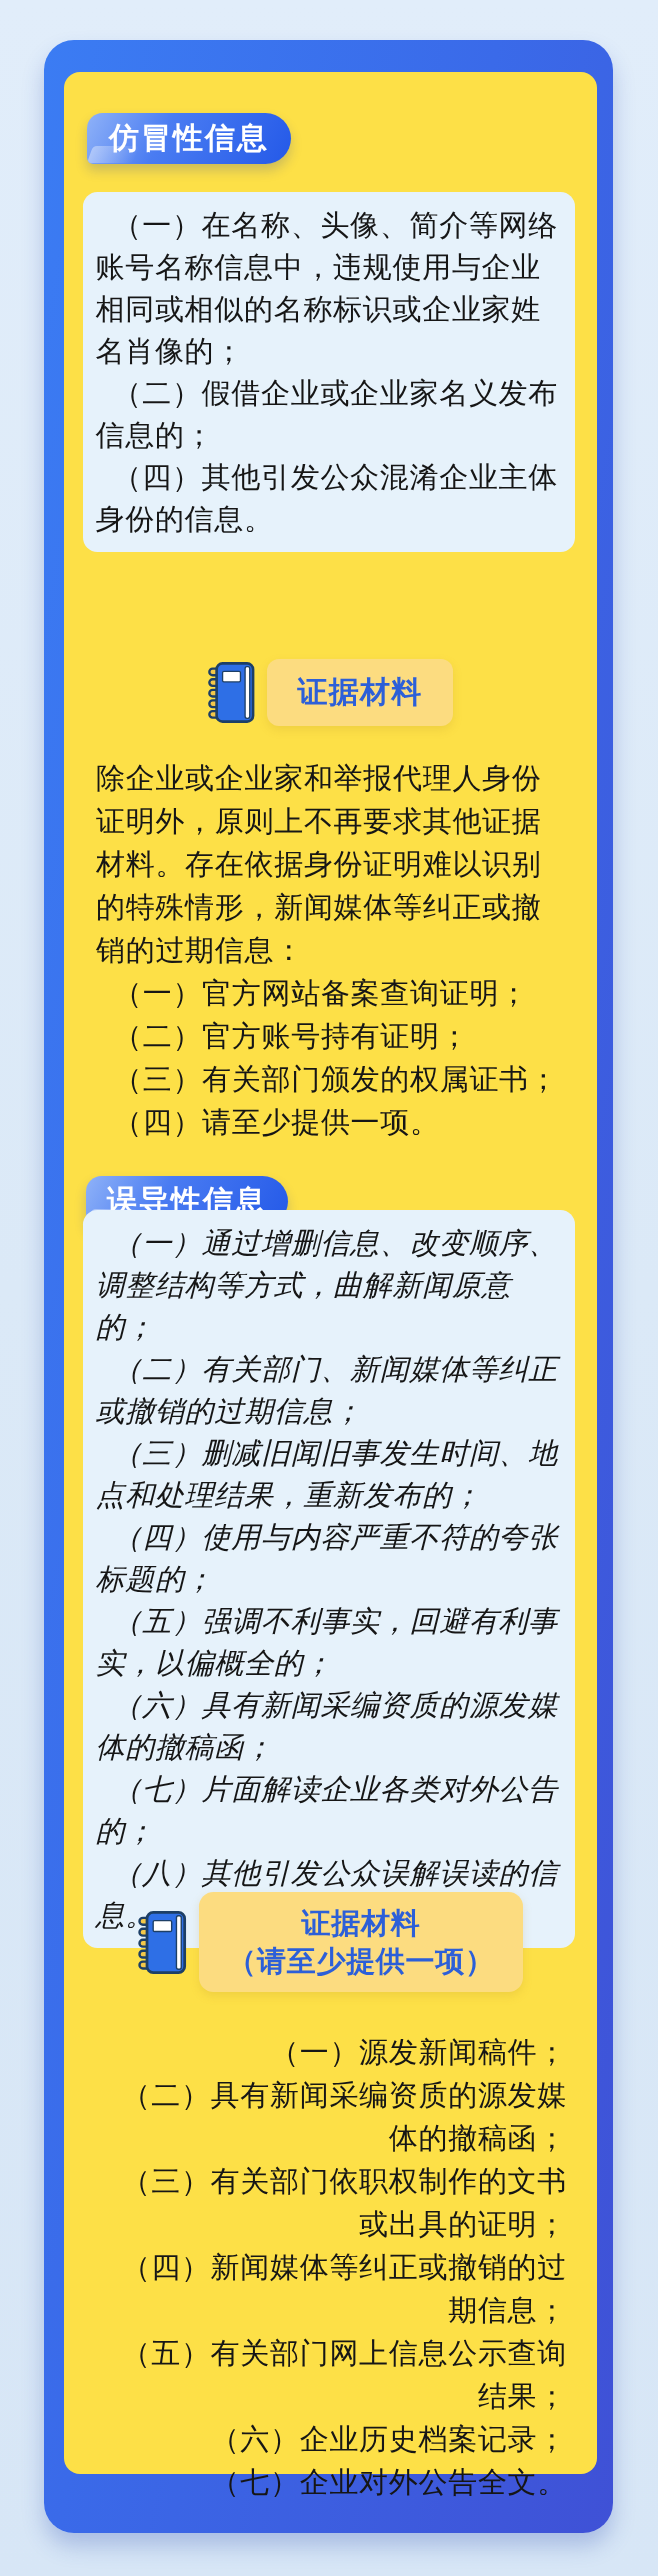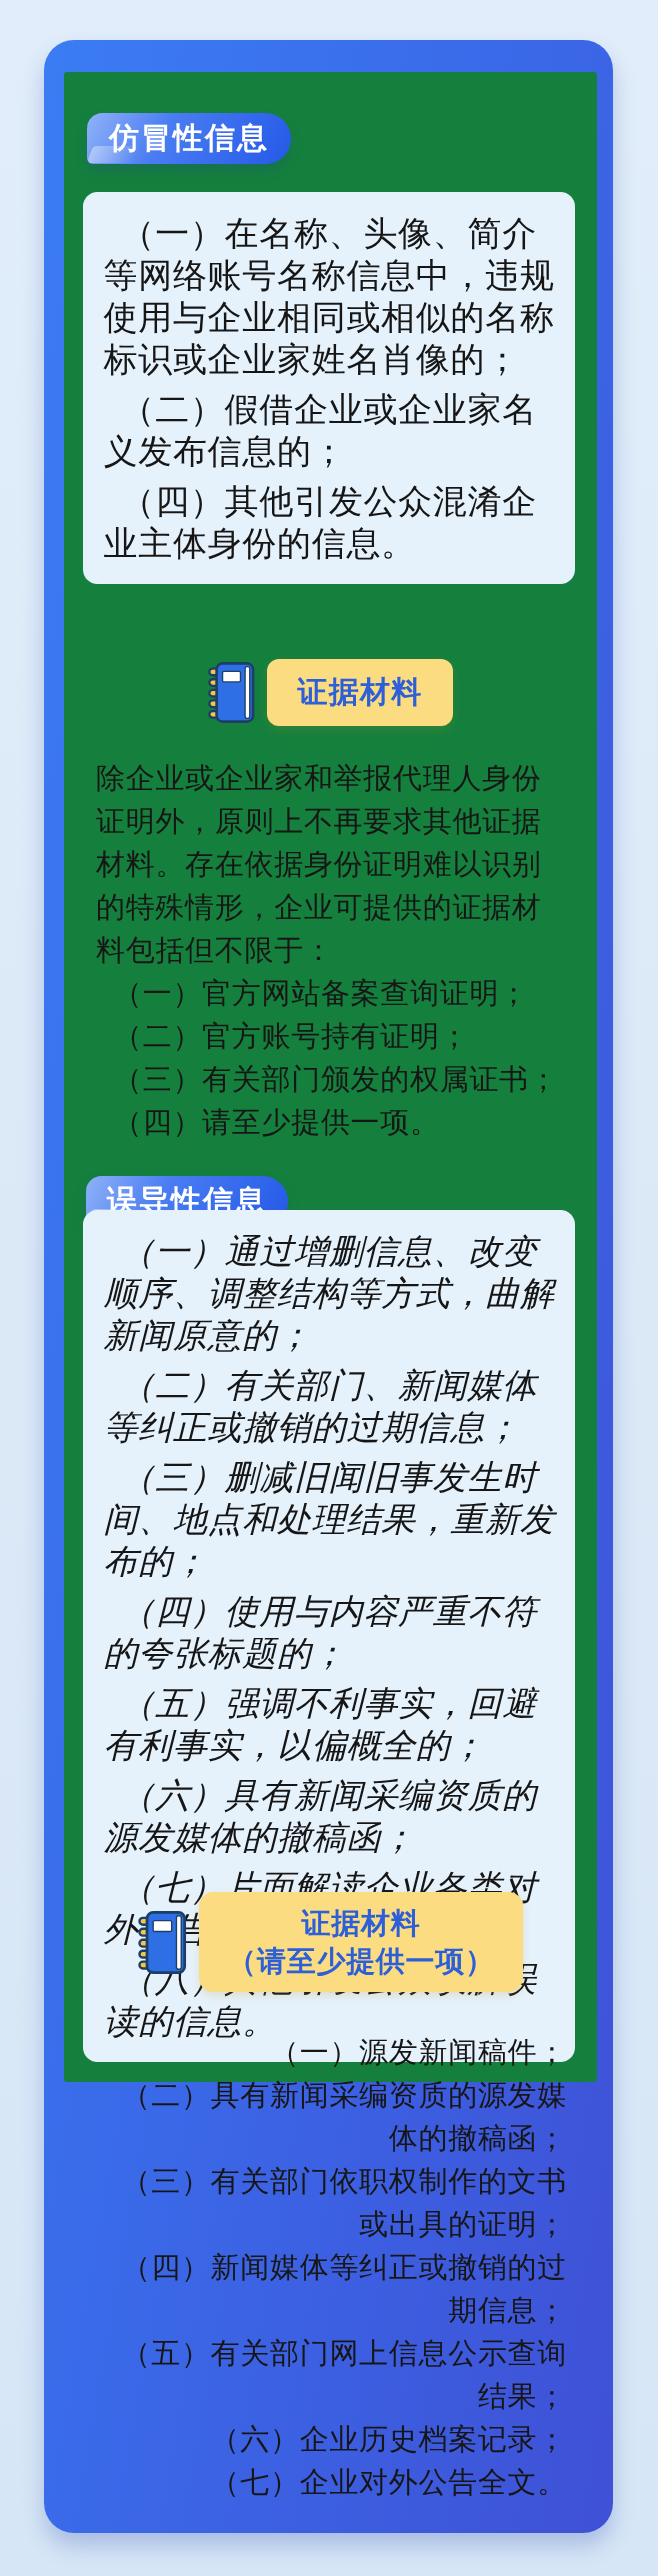--- a/index.html
+++ b/index.html
@@ -9,22 +9,22 @@
     font-family:"Liberation Sans","DejaVu Sans",sans-serif;
     -webkit-font-smoothing:antialiased;
   }
   .blue-panel{
     position:absolute;left:44px;top:40px;width:569px;height:2493px;
     border-radius:30px;
     background:linear-gradient(100deg,#3b7cf3 0%,#3a6ae9 45%,#3f51d6 100%);
     box-shadow:0 13px 21px rgba(52,84,180,.28);
   }
   .white-card{
-    position:absolute;left:64px;top:72px;width:533px;height:2010px;
-    border-radius:3px;background:#15803d;
+    position:absolute;left:64px;top:72px;width:533px;height:2402px;
+    border-radius:16px;background:#fde047;
   }
   
   .tag{
     position:absolute;height:51px;display:flex;align-items:center;justify-content:center;
     border-radius:17px 28px 28px 6.6px;
     background:linear-gradient(118deg,#8fb2f8 0%,#4a7cf2 38%,#2459e8 100%);
     box-shadow:0 6.6px 12px rgba(30,60,160,.22);
     color:#ffffff;font-size:30px;font-weight:700;letter-spacing:2px;
     overflow:hidden;
   }
@@ -37,21 +37,21 @@
   .tag2{left:22px;top:1104px;width:202px;}
   
   .tint-panel{
     position:absolute;left:18.5px;width:492px;
     background:#e6f2fb;border-radius:14.5px;
     padding:12px 10.5px 12px 13px;box-sizing:border-box;
   }
   .tint-panel-1{top:120px;}
   .tint-panel-2{top:1138px;font-style:italic;}
   .body-text p{
-    margin:8px;font-size:34px;line-height:42px;color:#161616;
+    margin:0;font-size:29px;line-height:42px;color:#161616;
     font-weight:500;letter-spacing:0.7px;
   }
   .indent p{text-indent:17px;}
   
   .plain-block{
     position:absolute;left:32px;width:471px;
   }
   .plain-block p{
     margin:0;font-size:29px;line-height:43px;color:#161616;
     font-weight:500;letter-spacing:0.7px;
@@ -106,21 +106,21 @@
       <rect x="13" y="2" width="55" height="88" rx="9" fill="#2e6fe6" stroke="#1d3f66" stroke-width="4"></rect>
       <rect x="56" y="7" width="7" height="78" rx="3" fill="#ffffff" stroke="#1d3f66" stroke-width="2"></rect>
       <rect x="22" y="14" width="27" height="16" rx="2" fill="#ffffff" stroke="#1d3f66" stroke-width="2"></rect>
     </svg>
     <div class="yellow-badge yellow-badge-1">
       <span>证据材料</span>
     </div>
   </div>
 
   <div class="plain-block para-block">
-    <p>除企业或企业家和举报代理人身份证明外，原则上不再要求其他证据材料。存在依据身份证明难以识别的特殊情形，企业可提供的证据材料包括但不限于：</p>
+    <p>除企业或企业家和举报代理人身份证明外，原则上不再要求其他证据材料。存在依据身份证明难以识别的特殊情形，新闻媒体等纠正或撤销的过期信息：</p>
     <div class="items">
 
     <p>（一）官方网站备案查询证明；</p>
         <p>（二）官方账号持有证明；</p>
         <p>（三）有关部门颁发的权属证书；</p>
         <p>（四）请至少提供一项。</p>
       </div>
   </div>
 
   <div class="tag tag2">

